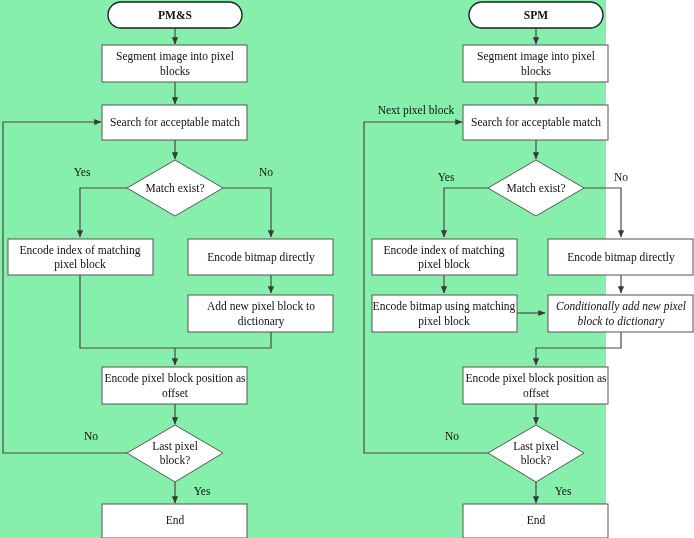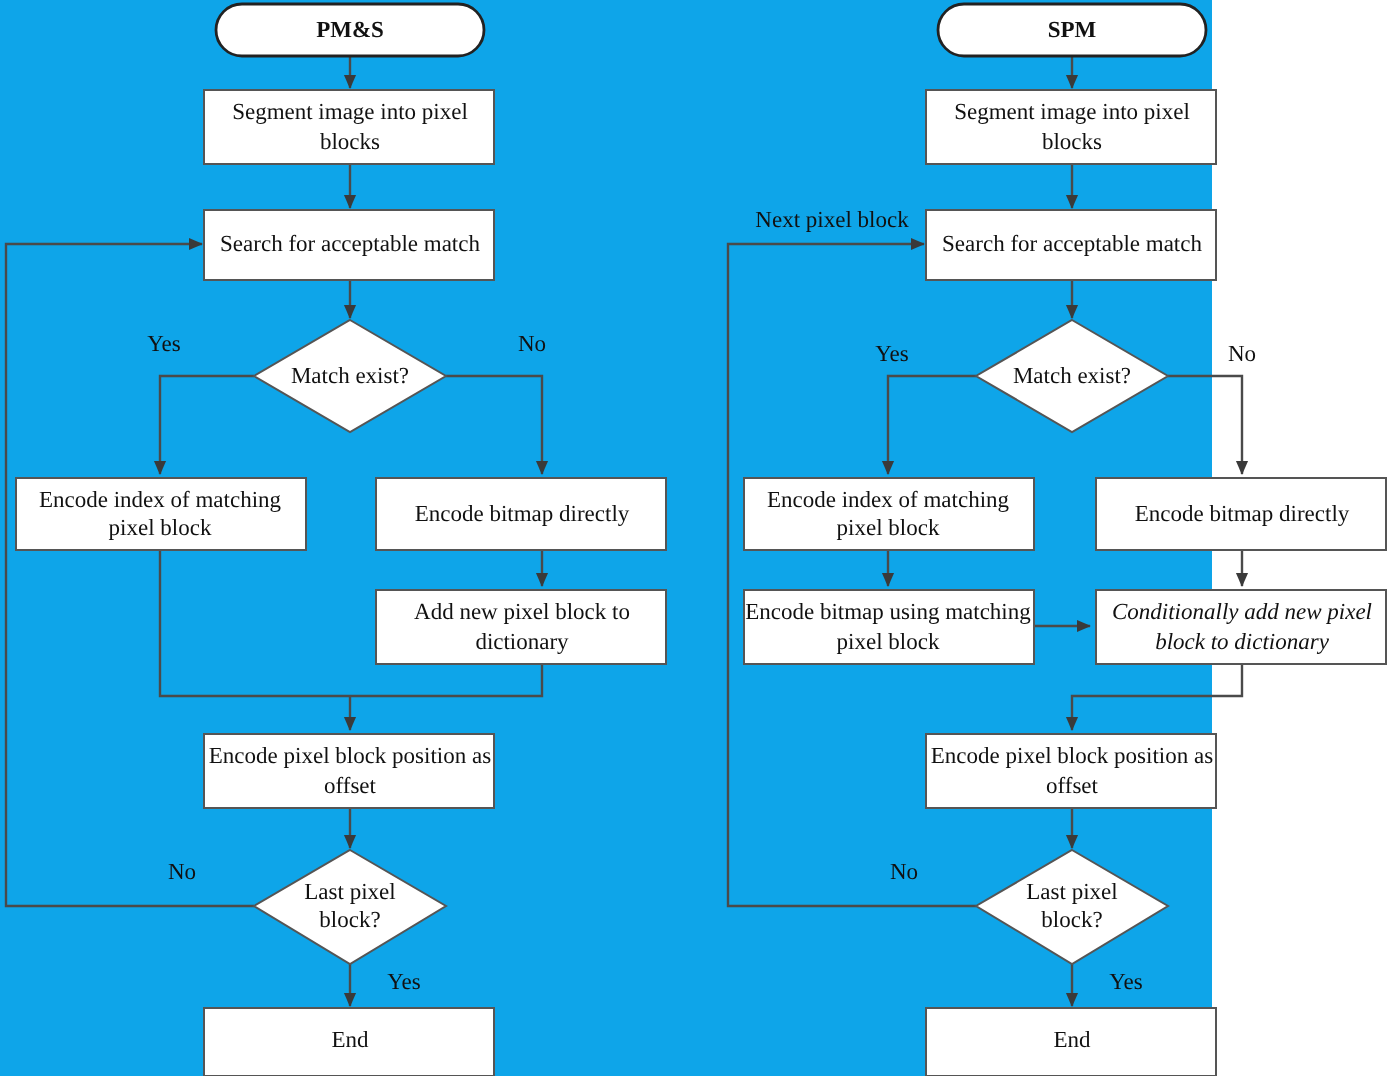--- a/index.html
+++ b/index.html
@@ -10,21 +10,21 @@
   body {
     width: 694px;
     height: 538px;
     font-family: "Liberation Serif", "DejaVu Serif", serif;
     overflow: hidden;
   }
   #figure {
     position: relative;
     width: 606px;
     height: 538px;
-    background: #0ea5e9;
+    background: #86efac;
   }
   svg.flow {
     position: absolute;
     top: 0;
     left: 0;
     width: 694px;
     height: 538px;
   }
   .shape-box {
     fill: #ffffff;

